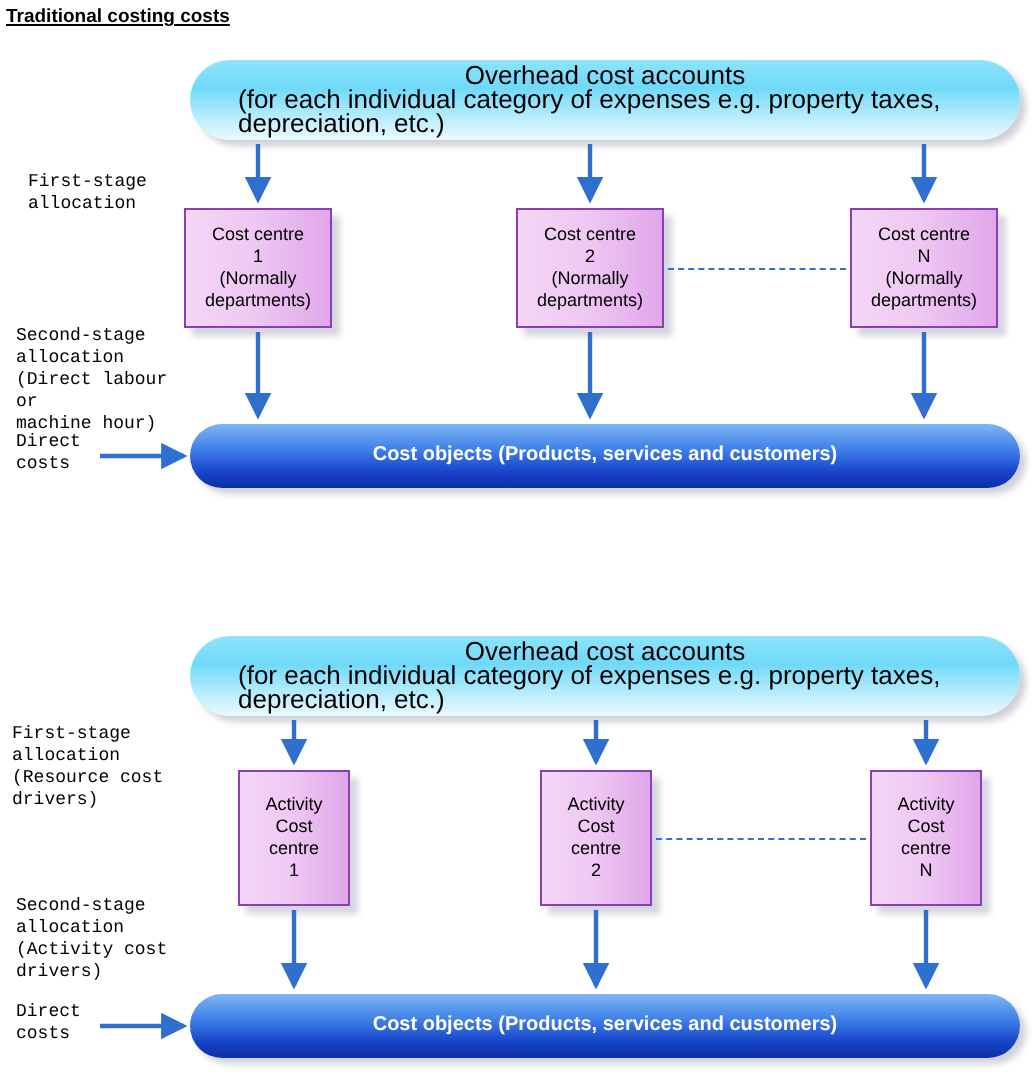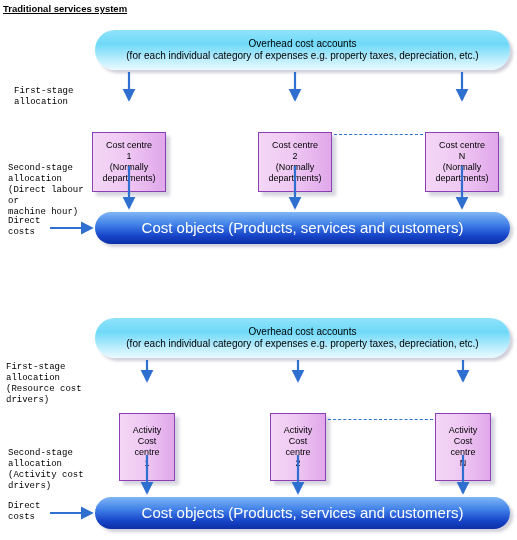--- a/index.html
+++ b/index.html
@@ -39,65 +39,65 @@
     color: #000;
     text-align: left;
     font-family: Liberation Mono, monospace;
   }
 
   
   .overhead {
     position: absolute;
     border-radius: 26px / 26px;
     color: #000;
-    font-size: 10px;
+    font-size: 13px;
     line-height: 12px;
-    text-align: right;
+    text-align: left;
     display: flex;
     flex-direction: column;
     justify-content: center;
     align-items: center;
     box-sizing: border-box;
     padding: 0 24px;
     background: linear-gradient(to bottom, #8fe3fb 0%, #6fd9f8 35%, #bfeefd 75%, #eafaff 100%);
     box-shadow: 3px 3px 3px rgba(120,120,150,0.35);
   }
 
   
   .costobject {
     position: absolute;
     border-radius: 26px / 26px;
     color: #ffffff;
-    font-size: 15px;
+    font-size: 10px;
     line-height: 12px;
     text-align: center;
     display: flex;
     justify-content: center;
     align-items: center;
     box-sizing: border-box;
     background: linear-gradient(to bottom, #7fb6f4 0%, #3f7fe8 40%, #1744c8 75%, #0b2fa6 100%);
     box-shadow: 3px 3px 3px rgba(120,120,150,0.35);
+    font-weight: bold;
   }
 
   
   .ccbox {
     position: absolute;
     box-sizing: border-box;
     border: 1px solid #8a3fb5;
     background: linear-gradient(to right, #f4d6f6 0%, #efc9f3 45%, #e0a7ea 100%);
     color: #000;
     font-size: 9px;
     line-height: 11px;
     text-align: center;
     display: flex;
     flex-direction: column;
     justify-content: center;
     align-items: center;
     box-shadow: 4px 4px 3px rgba(150,150,175,0.40);
-    margin-top: 28px;
   }
 
   
   .dashline {
     position: absolute;
     border-top: 1.5px dashed #2f6fd0;
     height: 0;
   }
 
   
@@ -106,21 +106,21 @@
     left: 0; top: 0;
     width: 517px; height: 540px;
     pointer-events: none;
   }
 </style>
 </head>
 <body>
 
 <div class="diagram">
 
-  <div class="section-title" id="title-traditional">Traditional services system</div>
+  <div class="section-title" id="title-traditional">Traditional costing costs</div>
 
   <div class="overhead" style="left:95px; top:30px; width:415px; height:40px;">
     <div>Overhead cost accounts</div>
     <div>(for each individual category of expenses e.g. property taxes, depreciation, etc.)</div>
   </div>
 
   <div class="side-label" style="left:14px; top:86px; width:80px; white-space:pre-line;">First-stage
 allocation</div>
 
   <div class="side-label" style="left:8px; top:163px; width:88px; white-space:pre-line;">Second-stage

